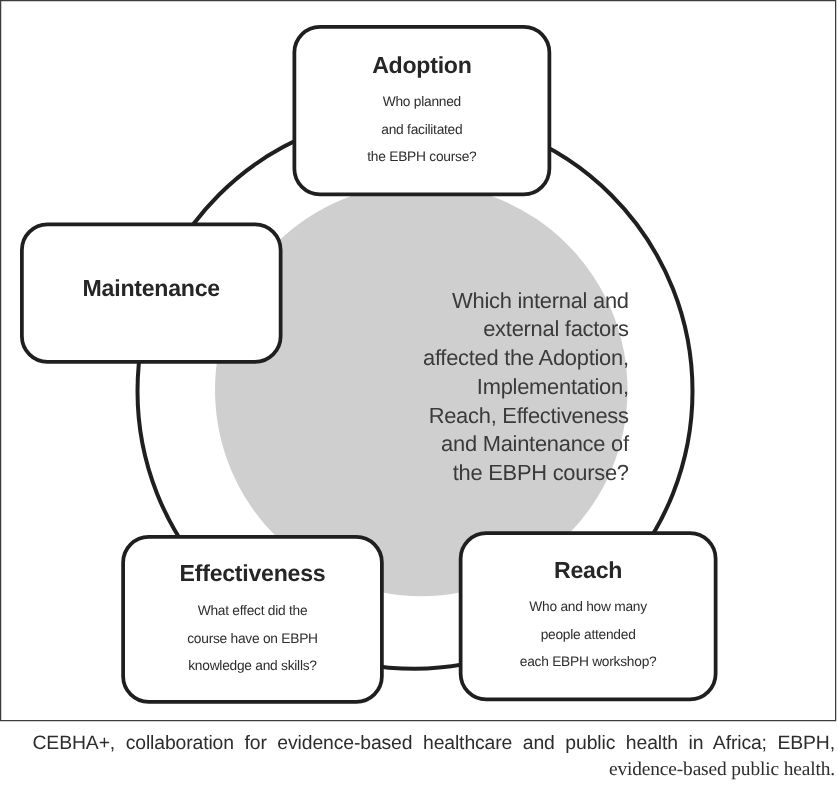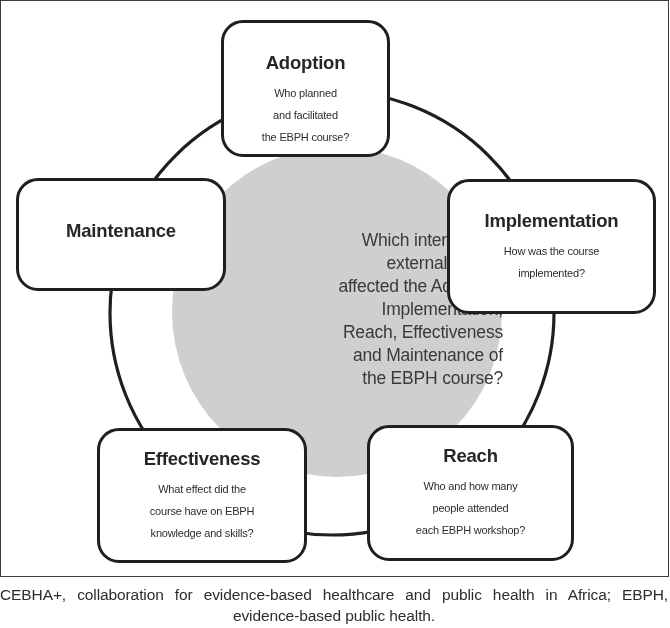--- a/index.html
+++ b/index.html
@@ -51,21 +51,21 @@
     letter-spacing: -0.2px;
     margin-bottom: 8px;
   }
   .qbox-body {
     font-size: 11px;
     line-height: 22px;
     color: #2d2d2d;
     letter-spacing: -0.2px;
     white-space: pre-line;
   }
-  .box-adoption       { left: 220px; top: 19px;  width: 169px; height: 137px; justify-content: flex-end; }
+  .box-adoption       { left: 233px; top: 19px;  width: 207px; height: 137px; }
   .box-implementation { left: 446px; top: 178px; width: 209px; height: 135px; }
   .box-maintenance    { left: 15px;  top: 177px; width: 210px; height: 113px; text-align: center; }
   .box-effectiveness  { left: 96px;  top: 427px; width: 210px; height: 135px; }
   .box-reach          { left: 366px; top: 424px; width: 207px; height: 136px; }
   .center-question {
     position: absolute;
     left: 168px;
     top: 228px;
     width: 334px;
     text-align: right;
@@ -81,23 +81,25 @@
     top: 584px;
     width: 668px;
     color: #2d2d2d;
     font-size: 15.5px;
     line-height: 21px;
     letter-spacing: -0.1px;
   }
   .caption-line-justified {
     text-align: justify;
     text-align-last: justify;
+    padding-left: 26px;
   }
   .caption-line {
-    text-align: center;
+    text-align: right;
+    font-family: Liberation Serif, serif;
   }
 </style>
 </head>
 <body>
 
 <div class="figure-root">
 
   <div class="diagram-panel">
 
     <svg class="diagram-svg" viewBox="0 0 667 575" aria-hidden="true">
@@ -113,25 +115,20 @@
 and Maintenance of
 the EBPH course?</div>
 
     <div class="qbox box-adoption">
       <div class="qbox-title">Adoption</div>
       <div class="qbox-body">Who planned
 and facilitated
 the EBPH course?</div>
     </div>
 
-    <div class="qbox box-implementation">
-      <div class="qbox-title">Implementation</div>
-      <div class="qbox-body">How was the course
-implemented?</div>
-    </div>
 
     <div class="qbox box-maintenance">
       <div class="qbox-title">Maintenance</div>
     </div>
 
     <div class="qbox box-reach">
       <div class="qbox-title">Reach</div>
       <div class="qbox-body">Who and how many
 people attended
 each EBPH workshop?</div>

